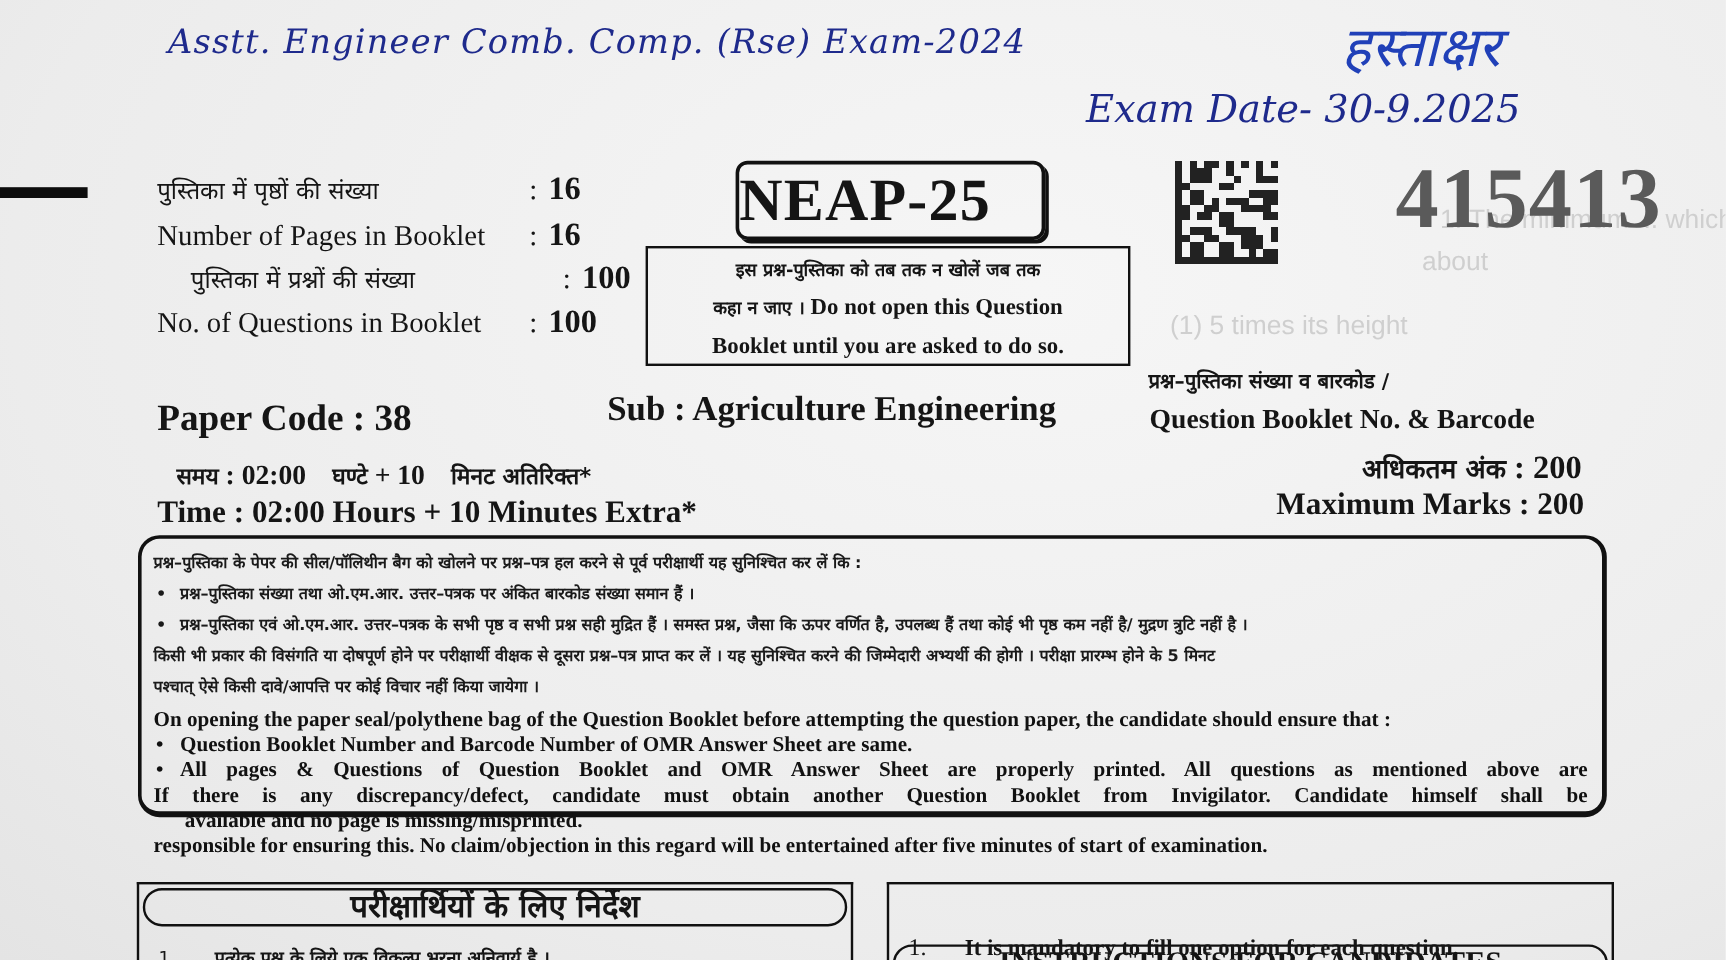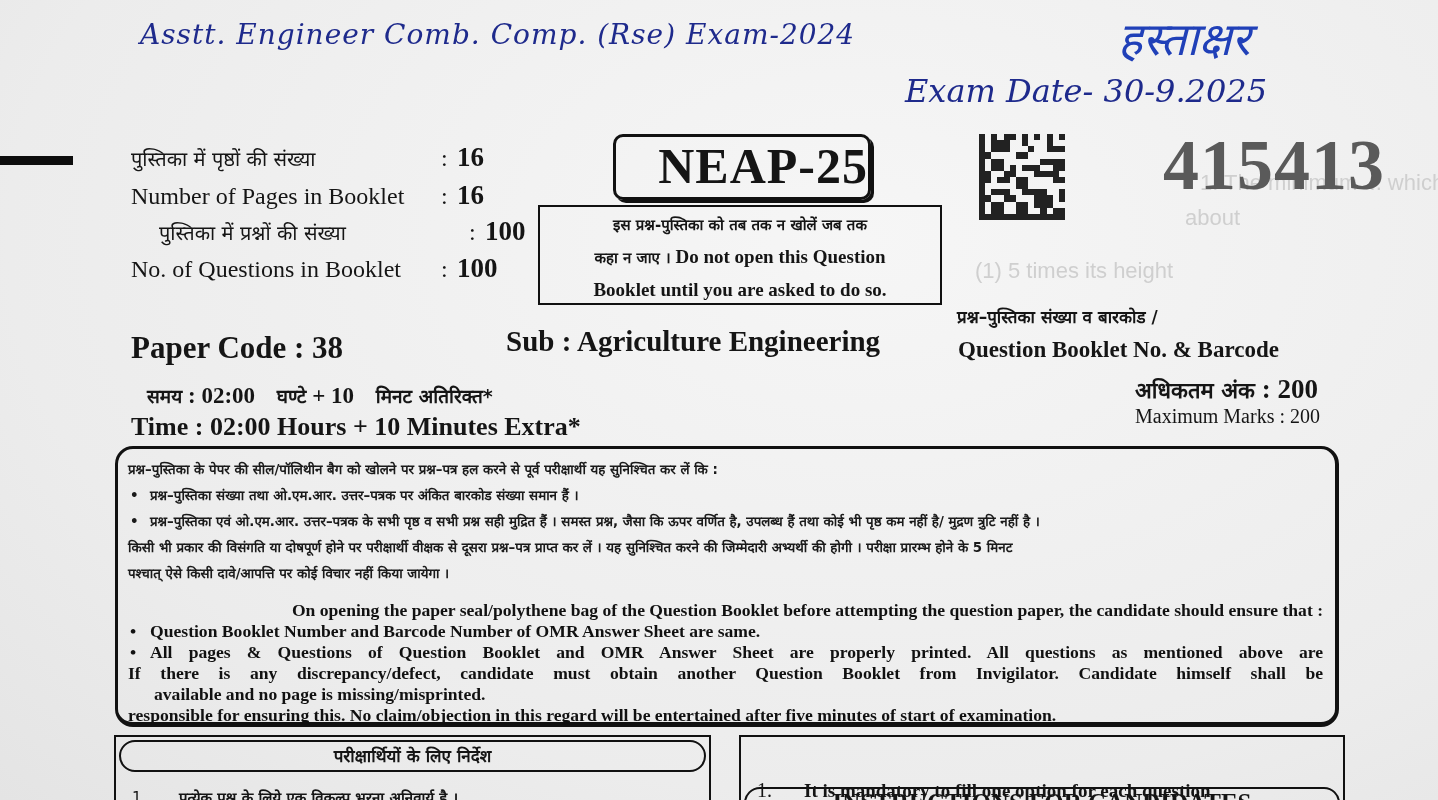--- a/index.html
+++ b/index.html
@@ -36,21 +36,21 @@
     .info-row { position: absolute; left: 131px; font-size: 24px; white-space: nowrap; }
     .info-row .lbl { display: inline-block; width: 310px; }
     .info-row .colon { display: inline-block; width: 16px; }
     .info-row .val { font-weight: bold; font-size: 27px; }
 
     
     .neap-box {
       left: 613px; top: 134px; width: 258px; height: 66px;
       border: 3px solid #111; border-radius: 10px;
       box-shadow: 3px 3px 0 #111;
-      font-size: 50px; font-weight: bold; text-align: right; line-height: 58px;
+      font-size: 50px; font-weight: bold; text-align: left; line-height: 58px;
       letter-spacing: 1px;
     }
     .warn-box {
       left: 538px; top: 205px; width: 404px; height: 100px;
       border: 2px solid #111; font-weight: bold;
       font-size: 19px; line-height: 32px; text-align: center; padding-top: 2px;
     }
     .warn-box .hi { font-family: "DejaVu Sans", sans-serif; font-size: 15px; }
 
     
@@ -60,29 +60,29 @@
       font-weight: bold; font-size: 72px; color: #5a5a5a; letter-spacing: 1px; margin-top: 16px;
     }
 
     .paper-code { left: 131px; top: 330px; font-size: 31px; font-weight: bold; }
     .subject { left: 506px; top: 325px; font-size: 29px; font-weight: bold; }
 
     .qb-label-hi { left: 957px; top: 305px; font-family: "DejaVu Sans", sans-serif; font-size: 17px; font-weight: bold; }
     .qb-label-en { left: 958px; top: 337px; font-size: 23px; font-weight: bold; }
     .marks-hi { right: 120px; top: 374px; font-size: 27px; font-weight: bold; text-align: right; white-space: nowrap; }
     .marks-hi .hi { font-family: "DejaVu Sans", sans-serif; font-size: 22px; }
-    .marks-en { right: 118px; top: 405px; font-size: 20px; font-weight: normal; white-space: nowrap; }
+    .marks-en { right: 118px; top: 405px; font-size: 26px; font-weight: bold; white-space: nowrap; }
 
     .time-hi { left: 131px; top: 383px; font-size: 23px; font-weight: bold; white-space: nowrap; }
     .time-hi .hi { font-family: "DejaVu Sans", sans-serif; font-size: 19px; margin-left: 16px; }
     .time-en { left: 131px; top: 412px; font-size: 26px; font-weight: bold; white-space: nowrap; }
 
     
     .notice-box {
-      left: 115px; top: 446px; width: 1224px; height: 281px;
+      left: 115px; top: 446px; width: 1224px; height: 235px;
       border: 3px solid #111; border-radius: 18px;
       border-bottom-width: 5px; border-right-width: 4px;
       padding: 8px 12px 0 10px;
     }
     .notice-box .hi-line {
       font-family: "DejaVu Sans", sans-serif; font-weight: bold; font-size: 13.4px;
       line-height: 26px; white-space: nowrap; color: #1a1a1a;
     }
     .notice-box .bullet { display: inline-block; width: 22px; text-align: left; padding-left: 2px; }
     .notice-box .en-line {
@@ -93,21 +93,21 @@
 
     
     .instr-col { top: 735px; height: 80px; border-left: 2px solid #111; border-right: 2px solid #111; border-top: 2px solid #111; }
     .instr-hi-col { left: 114px; width: 597px; }
     .instr-en-col { left: 739px; width: 606px; }
     .instr-head {
       position: absolute; left: 3px; right: 3px; top: 3px; height: 32px;
       border: 2px solid #111; border-radius: 16px;
       text-align: center; font-weight: bold;
     }
-    .instr-hi-col .instr-head { font-family: "DejaVu Sans", sans-serif; font-size: 17px; line-height: 28px; }
+    .instr-hi-col .instr-head { font-family: "DejaVu Sans", sans-serif; font-size: 26px; line-height: 28px; }
     .instr-en-col .instr-head { font-size: 25px; line-height: 28px; margin-top: 47px; }
     .instr-item { position: absolute; top: 42px; left: 16px; white-space: nowrap; font-weight: bold; }
     .instr-hi-col .instr-item { font-family: "DejaVu Sans", sans-serif; font-size: 15px; top: 50px; }
     .instr-en-col .instr-item { font-size: 19px; }
     .instr-item .num { display: inline-block; width: 47px; font-weight: normal; }
     .instr-en-col .instr-item .num { font-family: "Liberation Serif", serif; font-size: 20px; }
 
     
     .bleed {
       position: absolute; font-family: "Liberation Sans", sans-serif; color: #cfcfcf;
@@ -207,21 +207,21 @@
     </div>
     <div class="abs marks-en">Maximum Marks : 200</div>
 
     <div class="abs notice-box">
       <div class="hi-line">प्रश्न–पुस्तिका के पेपर की सील/पॉलिथीन बैग को खोलने पर प्रश्न–पत्र हल करने से पूर्व परीक्षार्थी यह सुनिश्चित कर लें कि :</div>
       <div class="hi-line"><span class="bullet">•</span><span>प्रश्न–पुस्तिका संख्या तथा ओ.एम.आर. उत्तर–पत्रक पर अंकित बारकोड संख्या समान हैं ।</span></div>
       <div class="hi-line"><span class="bullet">•</span><span>प्रश्न–पुस्तिका एवं ओ.एम.आर. उत्तर–पत्रक के सभी पृष्ठ व सभी प्रश्न सही मुद्रित हैं । समस्त प्रश्न, जैसा कि ऊपर वर्णित है, उपलब्ध हैं तथा कोई भी पृष्ठ कम नहीं है/ मुद्रण त्रुटि नहीं है ।</span></div>
       <div class="hi-line">किसी भी प्रकार की विसंगति या दोषपूर्ण होने पर परीक्षार्थी वीक्षक से दूसरा प्रश्न–पत्र प्राप्त कर लें । यह सुनिश्चित करने की जिम्मेदारी अभ्यर्थी की होगी । परीक्षा प्रारम्भ होने के 5 मिनट</div>
       <div class="hi-line">पश्चात् ऐसे किसी दावे/आपत्ति पर कोई विचार नहीं किया जायेगा ।</div>
 
-      <div class="en-line" style="margin-top:13px;text-align:right;">On opening the paper seal/polythene bag of the Question Booklet before attempting the question paper, the candidate should ensure that :</div>
+      <div class="en-line" style="margin-top:2px;">On opening the paper seal/polythene bag of the Question Booklet before attempting the question paper, the candidate should ensure that :</div>
       <div class="en-line"><span class="bullet">•</span><span>Question Booklet Number and Barcode Number of OMR Answer Sheet are same.</span></div>
       <div class="en-line justify"><span class="bullet">•</span><span>All pages &amp; Questions of Question Booklet and OMR Answer Sheet are properly printed. All questions as mentioned above are</span></div>
       <div class="en-line justify">If there is any discrepancy/defect, candidate must obtain another Question Booklet from Invigilator. Candidate himself shall be</div>
       <div class="en-line en-indent">available and no page is missing/misprinted.</div>
       <div class="en-line">responsible for ensuring this. No claim/objection in this regard will be entertained after five minutes of start of examination.</div>
     </div>
 
     <div class="abs instr-col instr-hi-col">
       <div class="instr-head">परीक्षार्थियों के लिए निर्देश</div>
       <div class="instr-item">

